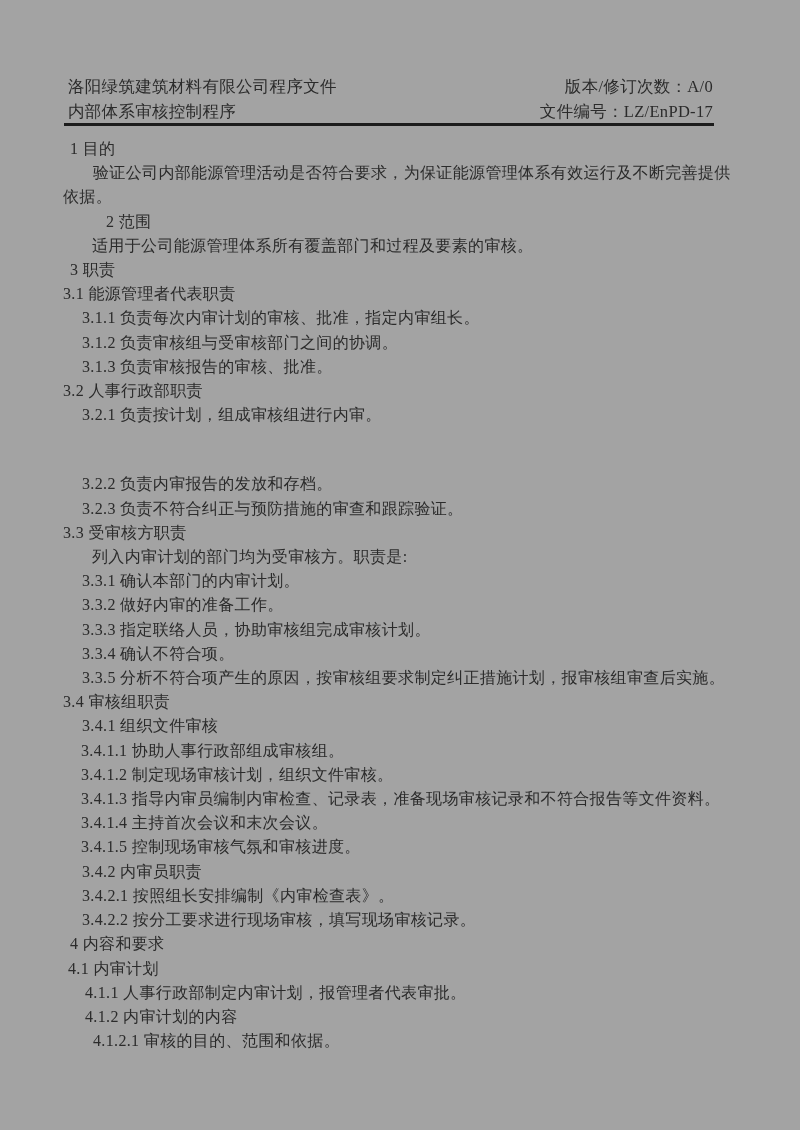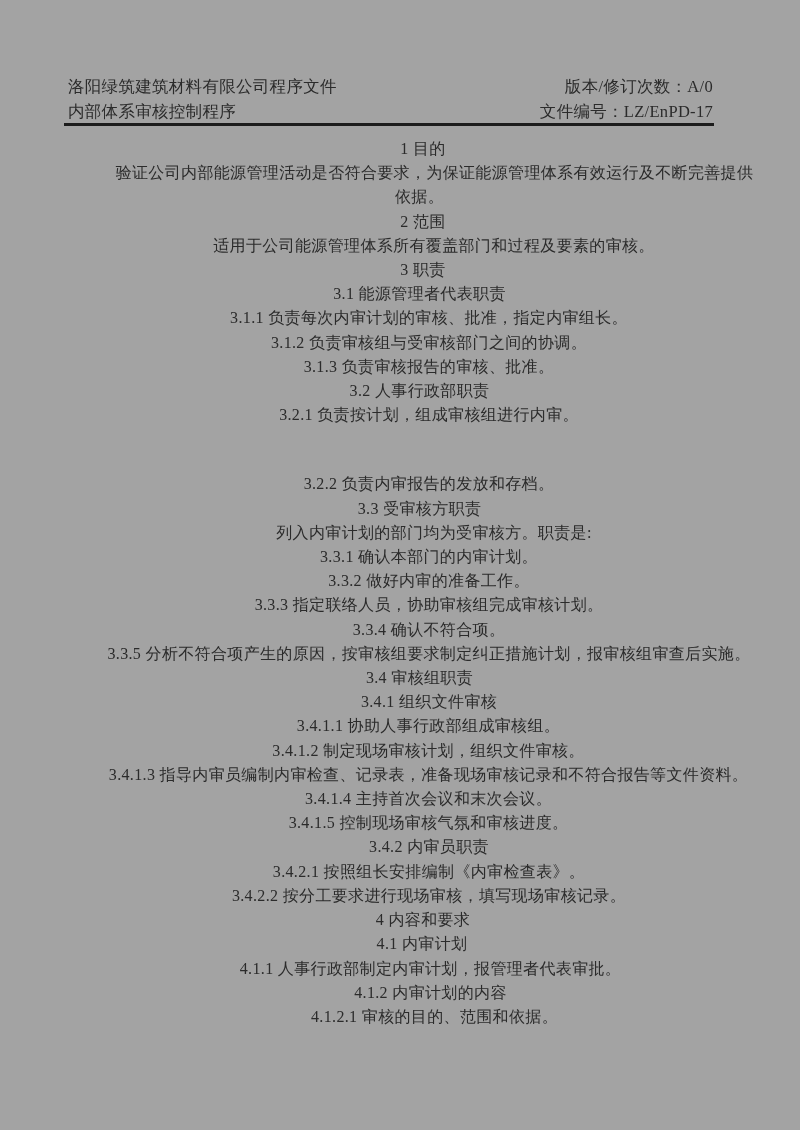--- a/index.html
+++ b/index.html
@@ -41,21 +41,20 @@
     left: 64px;
     width: 650px;
     height: 2.6px;
     background: #1c1c1c;
   }
   .body-text {
     position: absolute;
     top: 137px;
     left: 63px;
     right: 24px;
-    text-align: center;
   }
   .doc-line {
     font-size: 16px;
     line-height: 24.2px;
     letter-spacing: 0.35px;
     white-space: nowrap;
   }
 </style>
 </head>
 <body>
@@ -72,30 +71,31 @@
       <div>文件编号：LZ/EnPD-17</div>
     </div>
   </div>
 
   <div class="divider"></div>
 
   <div class="body-text">
       <div class="doc-line" style="padding-left: 7px;">1 目的</div>
       <div class="doc-line" style="padding-left: 30px;">验证公司内部能源管理活动是否符合要求，为保证能源管理体系有效运行及不断完善提供</div>
       <div class="doc-line" style="padding-left: 0px;">依据。</div>
-      <div class="doc-line" style="padding-left: 7px;">2 范围</div>
+      <div class="doc-line" style="padding-left: 7px; margin-left: 36px;">2 范围</div>
       <div class="doc-line" style="padding-left: 29px;">适用于公司能源管理体系所有覆盖部门和过程及要素的审核。</div>
       <div class="doc-line" style="padding-left: 7px;">3 职责</div>
       <div class="doc-line" style="padding-left: 0px;">3.1 能源管理者代表职责</div>
       <div class="doc-line" style="padding-left: 19px;">3.1.1 负责每次内审计划的审核、批准，指定内审组长。</div>
       <div class="doc-line" style="padding-left: 19px;">3.1.2 负责审核组与受审核部门之间的协调。</div>
       <div class="doc-line" style="padding-left: 19px;">3.1.3 负责审核报告的审核、批准。</div>
       <div class="doc-line" style="padding-left: 0px;">3.2 人事行政部职责</div>
       <div class="doc-line" style="padding-left: 19px;">3.2.1 负责按计划，组成审核组进行内审。</div>
       <div class="doc-line" style="padding-left: 19px; margin-top: 45px;">3.2.2 负责内审报告的发放和存档。</div>
+      <div class="doc-line" style="padding-left: 19px;">3.2.3 负责不符合纠正与预防措施的审查和跟踪验证。</div>
       <div class="doc-line" style="padding-left: 0px;">3.3 受审核方职责</div>
       <div class="doc-line" style="padding-left: 29px;">列入内审计划的部门均为受审核方。职责是:</div>
       <div class="doc-line" style="padding-left: 19px;">3.3.1 确认本部门的内审计划。</div>
       <div class="doc-line" style="padding-left: 19px;">3.3.2 做好内审的准备工作。</div>
       <div class="doc-line" style="padding-left: 19px;">3.3.3 指定联络人员，协助审核组完成审核计划。</div>
       <div class="doc-line" style="padding-left: 19px;">3.3.4 确认不符合项。</div>
       <div class="doc-line" style="padding-left: 19px;">3.3.5 分析不符合项产生的原因，按审核组要求制定纠正措施计划，报审核组审查后实施。</div>
       <div class="doc-line" style="padding-left: 0px;">3.4 审核组职责</div>
       <div class="doc-line" style="padding-left: 19px;">3.4.1 组织文件审核</div>
       <div class="doc-line" style="padding-left: 18px;">3.4.1.1 协助人事行政部组成审核组。</div>

